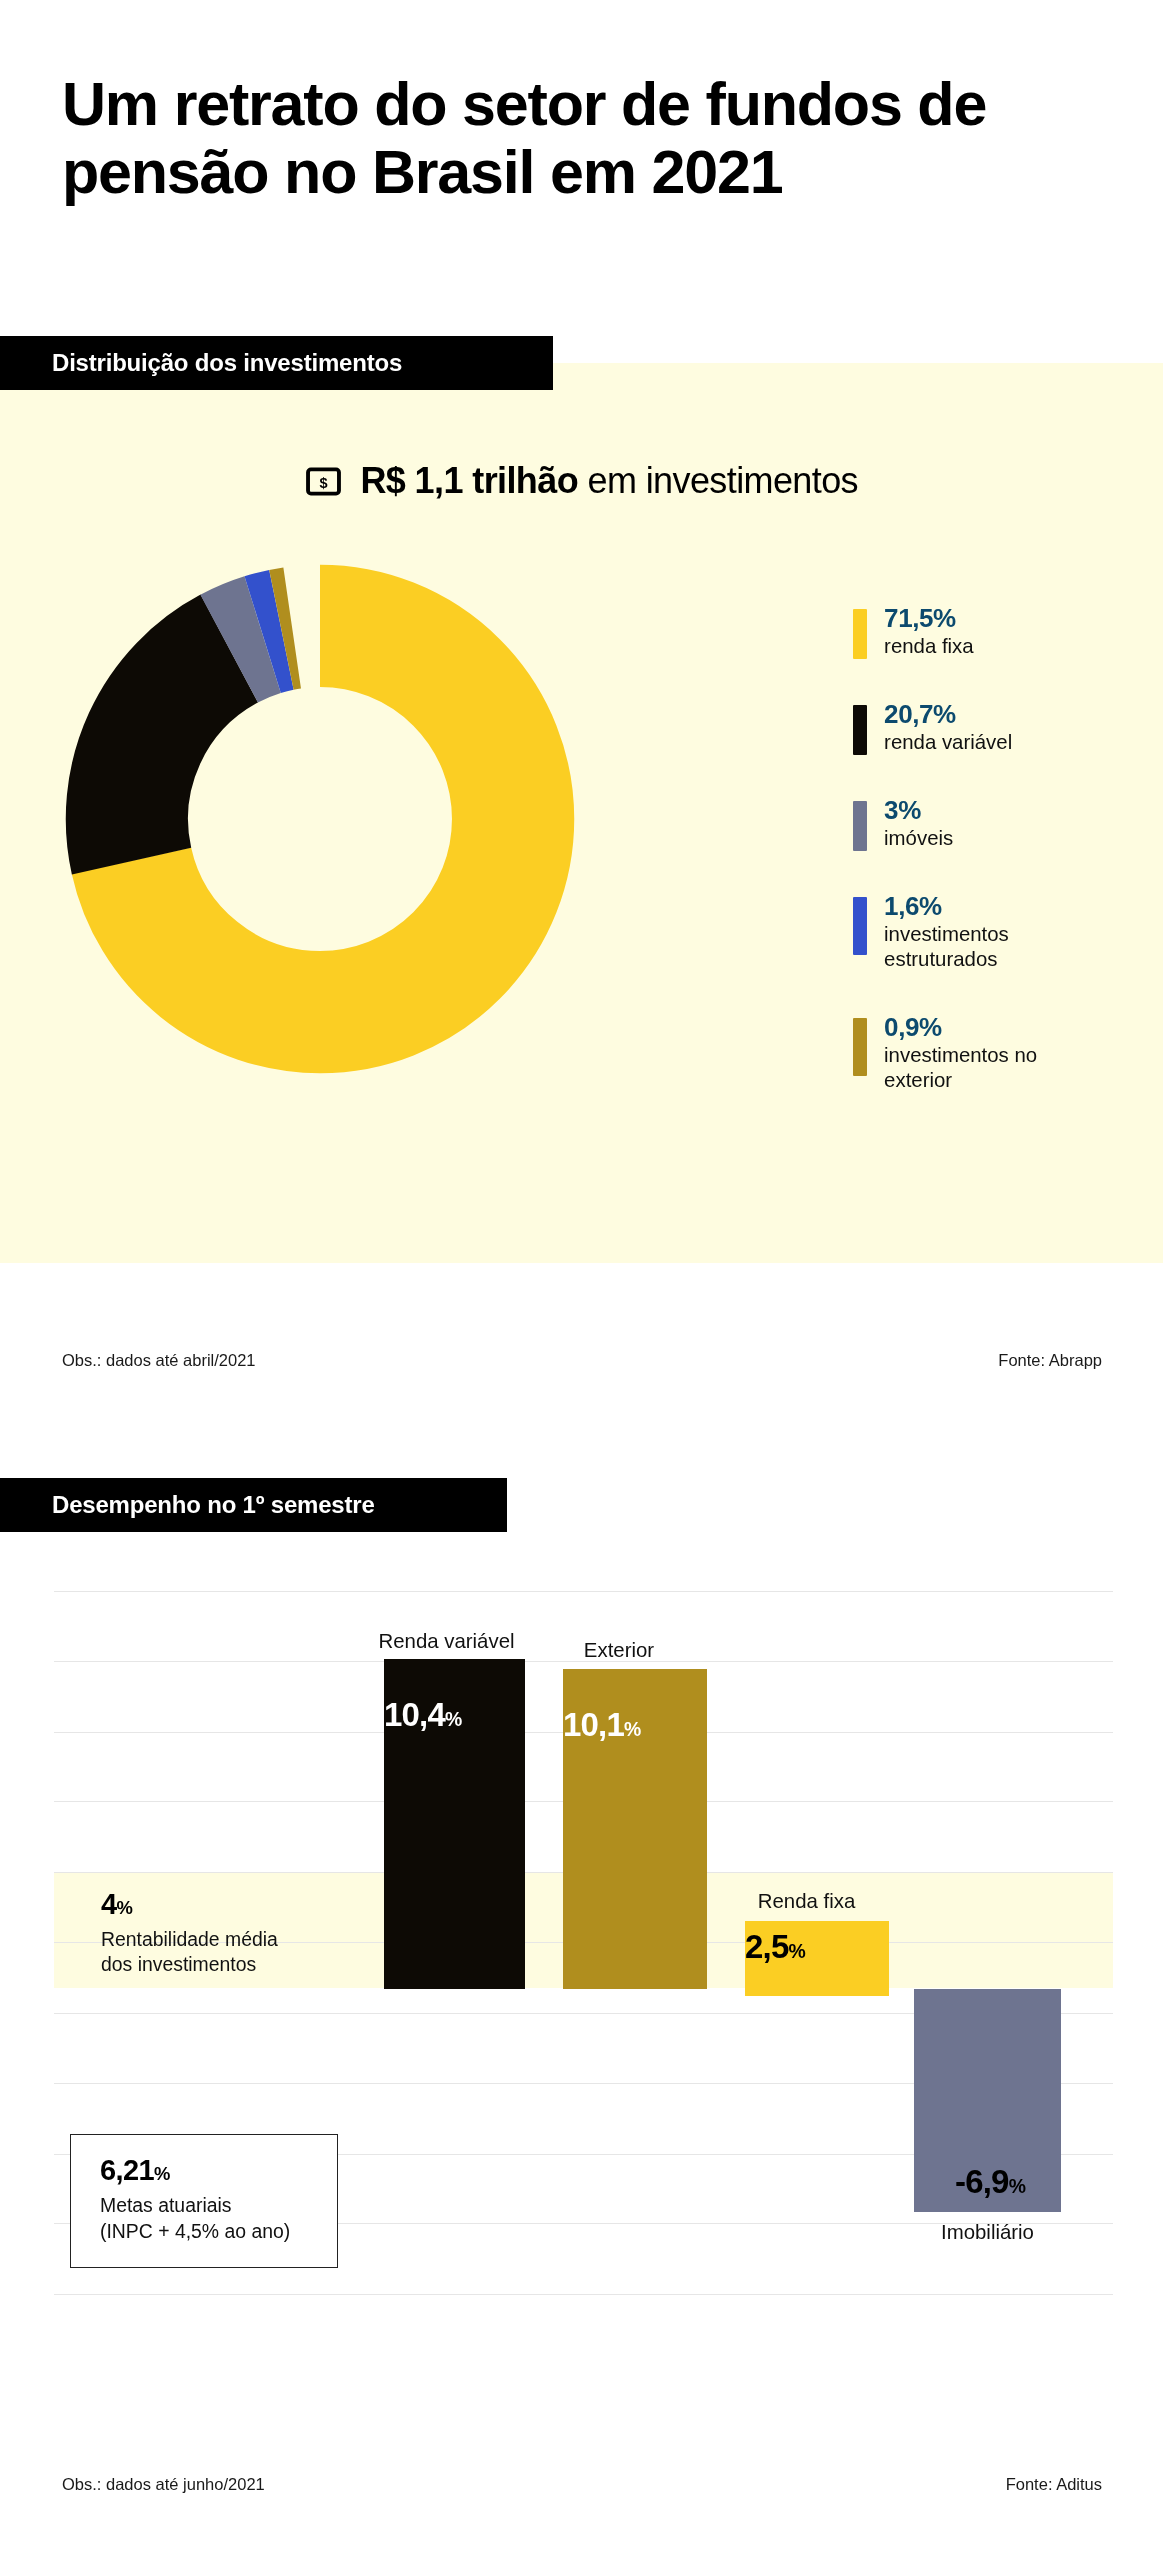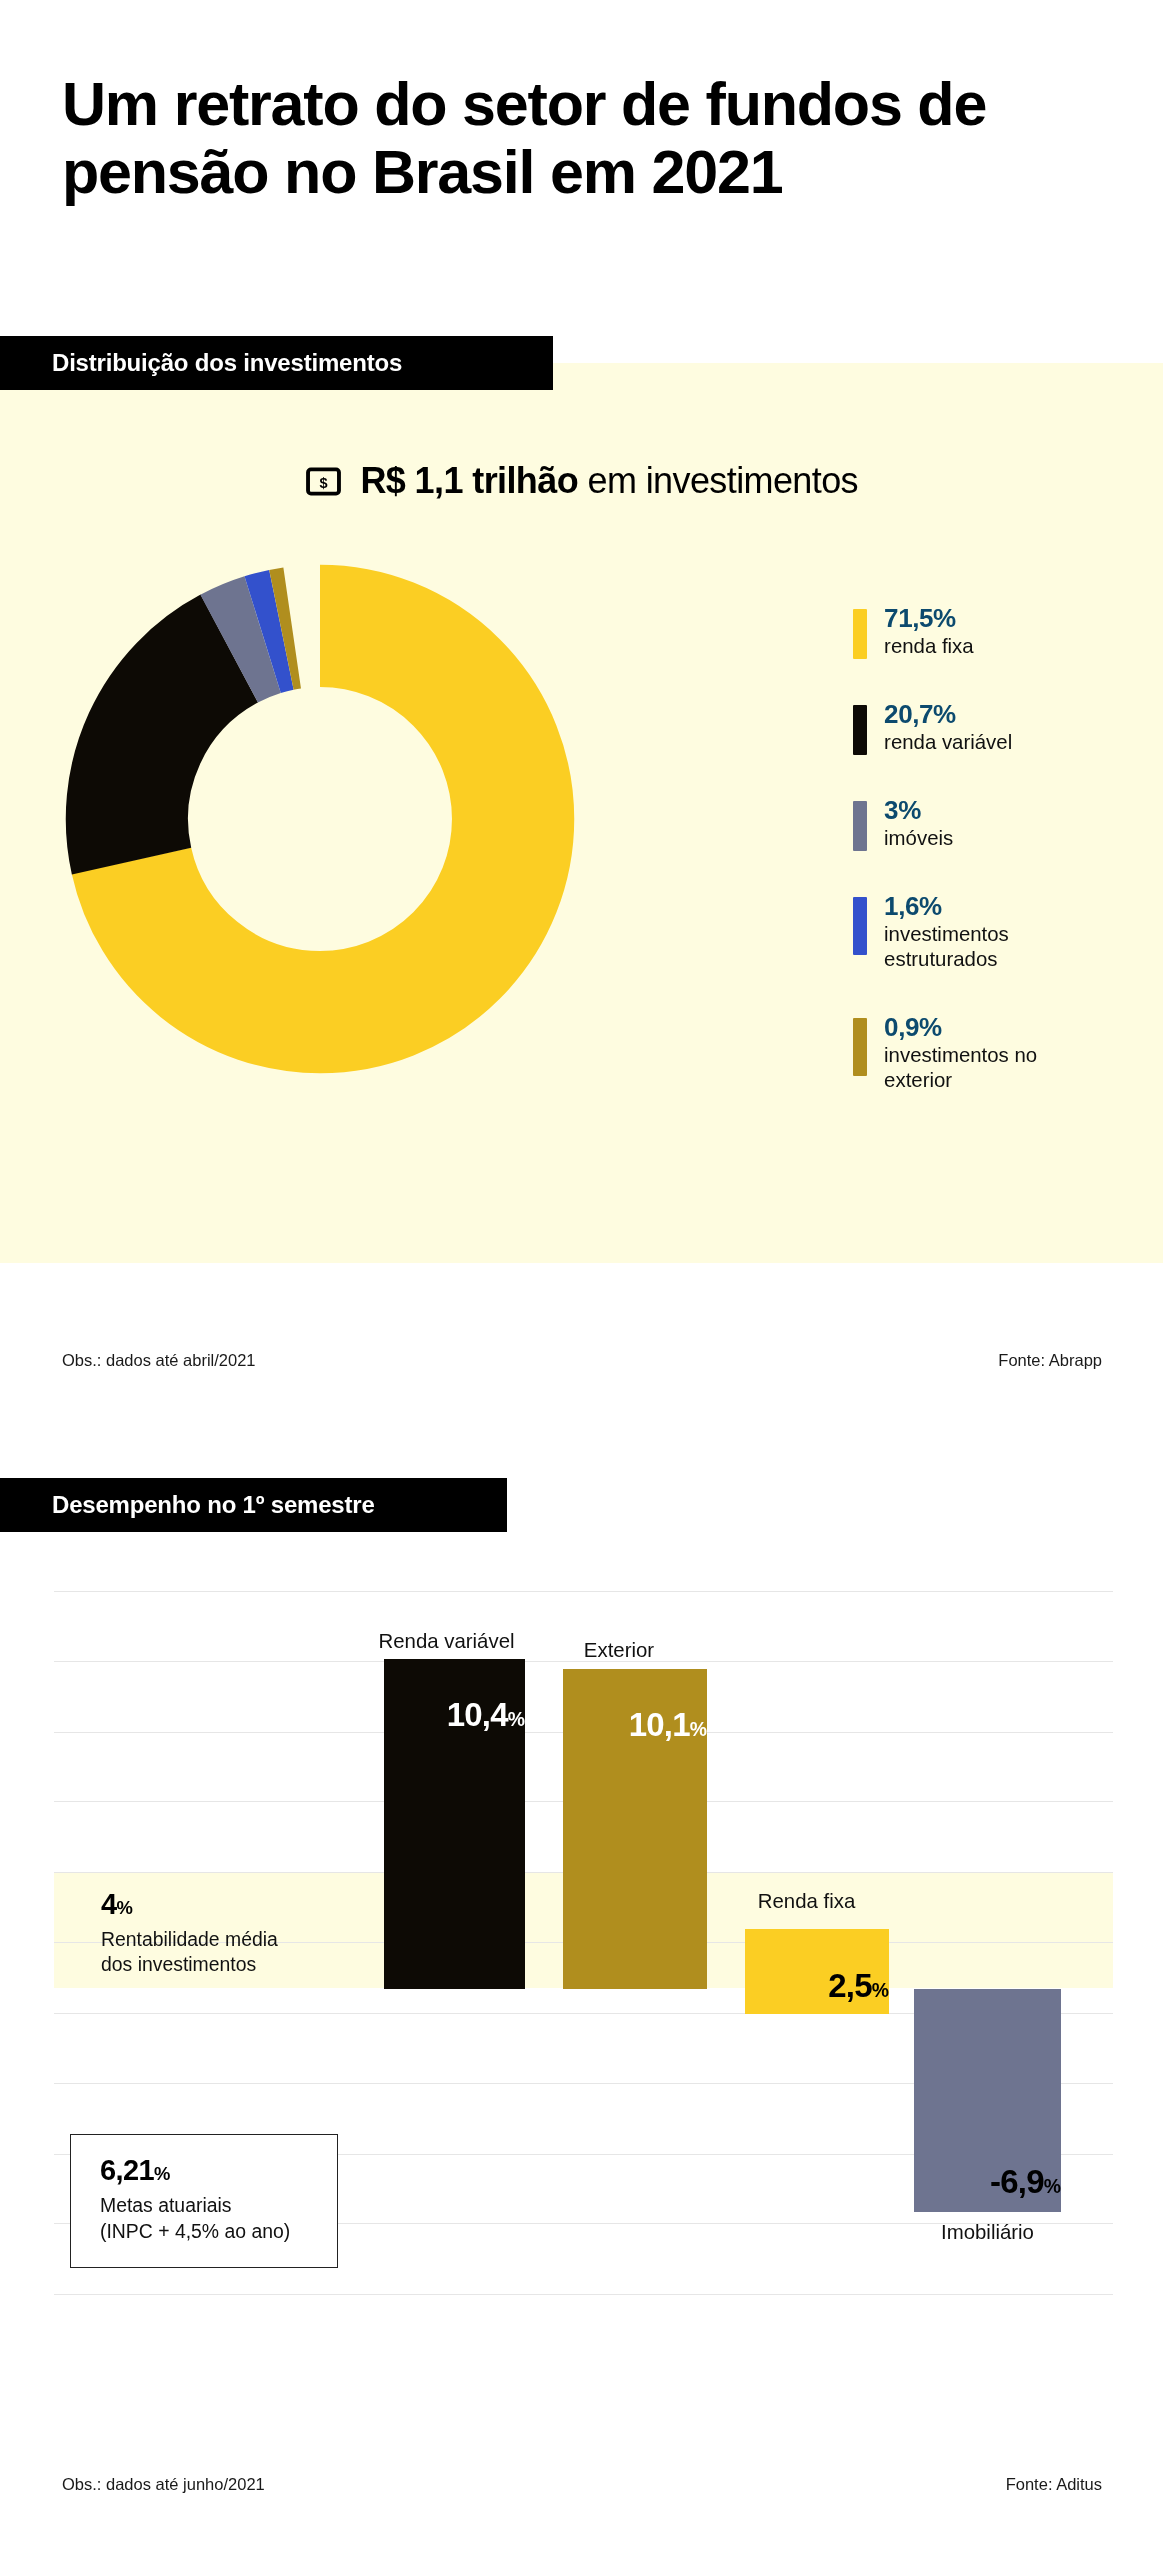--- a/index.html
+++ b/index.html
@@ -68,21 +68,21 @@
   .barchart { position:absolute; left:0; top:1591px; width:1164px; height:737px; }
   .grid-line {
     position:absolute; left:54px; width:1059px; height:1px;
     background:#e6e6e6;
   }
   .cream-strip {
     position:absolute; left:54px; width:1059px; background:#FEFCE0;
   }
   .bar {
     position:absolute;
-    display:flex; align-items:flex-end; justify-content:flex-end;
+    display:flex; align-items:flex-end; justify-content:flex-start;
   }
   .bar-value {
     font-size:33px; font-weight:bold; letter-spacing:-0.8px;
     line-height:1; white-space:nowrap;
   }
   .bar-value .u { font-size:19.4px; font-weight:bold; letter-spacing:0; }
   .bar-cat {
     position:absolute; font-size:20.4px; color:#111; white-space:nowrap;
     text-align:center;
   }
@@ -209,21 +209,21 @@
   </div>
 
   <div class="bar-cat" style="left:551px;top:48px;width:136px;">Exterior</div>
   <div class="bar" style="left:563px;top:78px;width:144px;height:320px;background:#B08E1E;padding-bottom:248px;">
     <span class="bar-value" style="color:#ffffff;">
       <span>10,1</span><span class="u">%</span>
     </span>
   </div>
 
   <div class="bar-cat" style="left:729px;top:299px;width:155px;">Renda fixa</div>
-  <div class="bar" style="left:745px;top:338px;width:144px;height:85px;background:#FBCE23;padding-bottom:12px;">
+  <div class="bar" style="left:745px;top:330px;width:144px;height:75px;background:#FBCE23;padding-bottom:33px;">
     <span class="bar-value" style="color:#000000;">
       <span>2,5</span><span class="u">%</span>
     </span>
   </div>
 
   <div class="bar" style="left:914px;top:398px;width:147px;height:223px;background:#6E7490;padding-bottom:13.6px;">
     <span class="bar-value" style="color:#000000;margin-left:41px;">
       <span>-6,9</span><span class="u">%</span>
     </span>
   </div>

